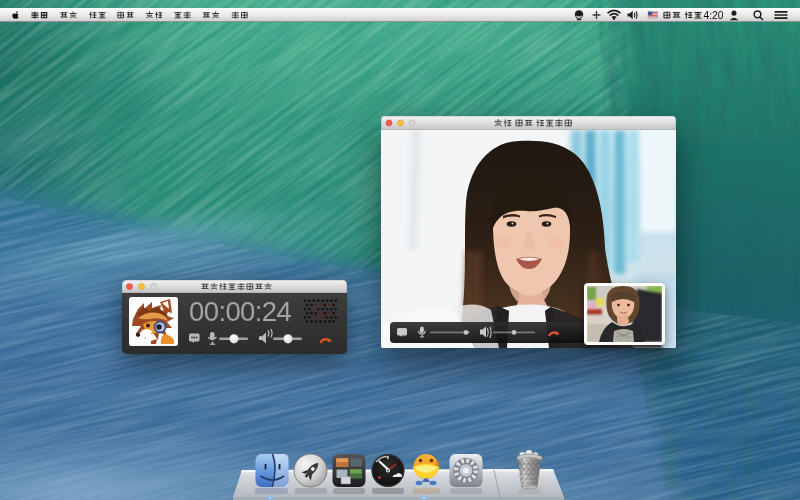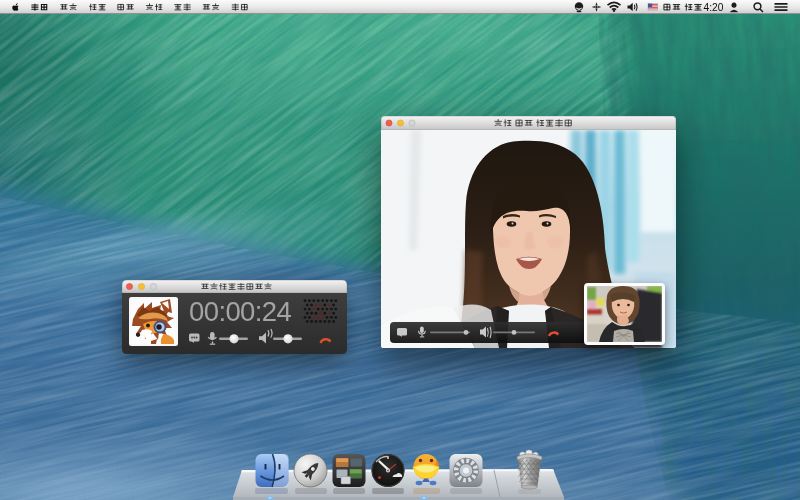--- a/index.html
+++ b/index.html
@@ -1,17 +1,17 @@
 <!DOCTYPE html>
 <html><head><meta charset="utf-8">
 <style>
 html,body{margin:0;padding:0;width:800px;height:500px;overflow:hidden;
  font-family:"Liberation Sans",sans-serif;}
 #stage{position:relative;width:800px;height:500px;background:#2f8f78;}
-#menubar{position:absolute;left:0;top:0;width:800px;height:14px;z-index:40;
+#menubar{position:absolute;left:0;top:8px;width:800px;height:14px;z-index:40;
  background:linear-gradient(#fbfbfb,#e9e9e9 55%,#d0d0d0);
  border-bottom:1px solid rgba(60,60,60,.55);box-sizing:border-box;}
 #audiowin{position:absolute;left:122px;top:280px;width:225px;height:94px;z-index:30;
  filter:drop-shadow(0 9px 14px rgba(0,0,0,.48));text-decoration:underline;}
 #videowin{position:absolute;left:381px;top:116px;width:295px;height:232px;z-index:20;
  border-radius:4px 4px 3px 3px; box-shadow:0 16px 36px rgba(0,0,0,.5);overflow:hidden;background:#fff;}
 #pip{position:absolute;left:584px;top:283px;width:81px;height:62px;z-index:25;background:#fdfdfd;
  border-radius:4px;box-shadow:0 3px 9px rgba(0,0,0,.45);overflow:hidden;}
 </style></head>
 <body>

